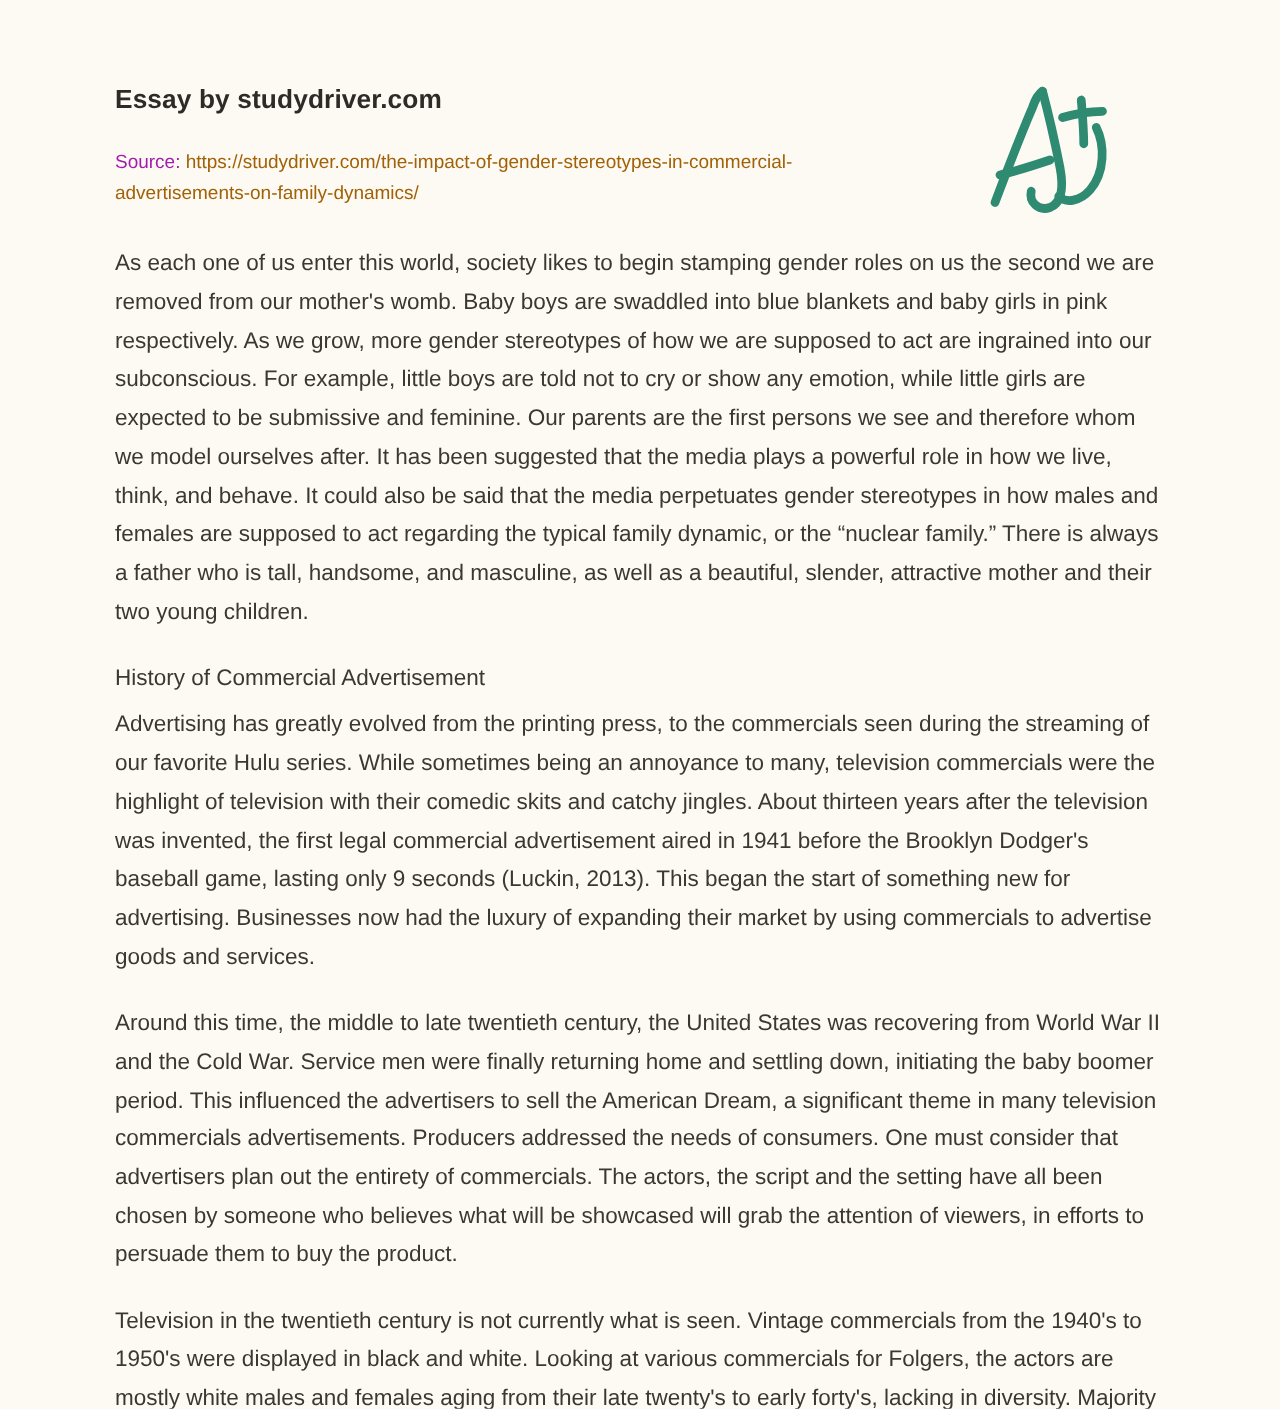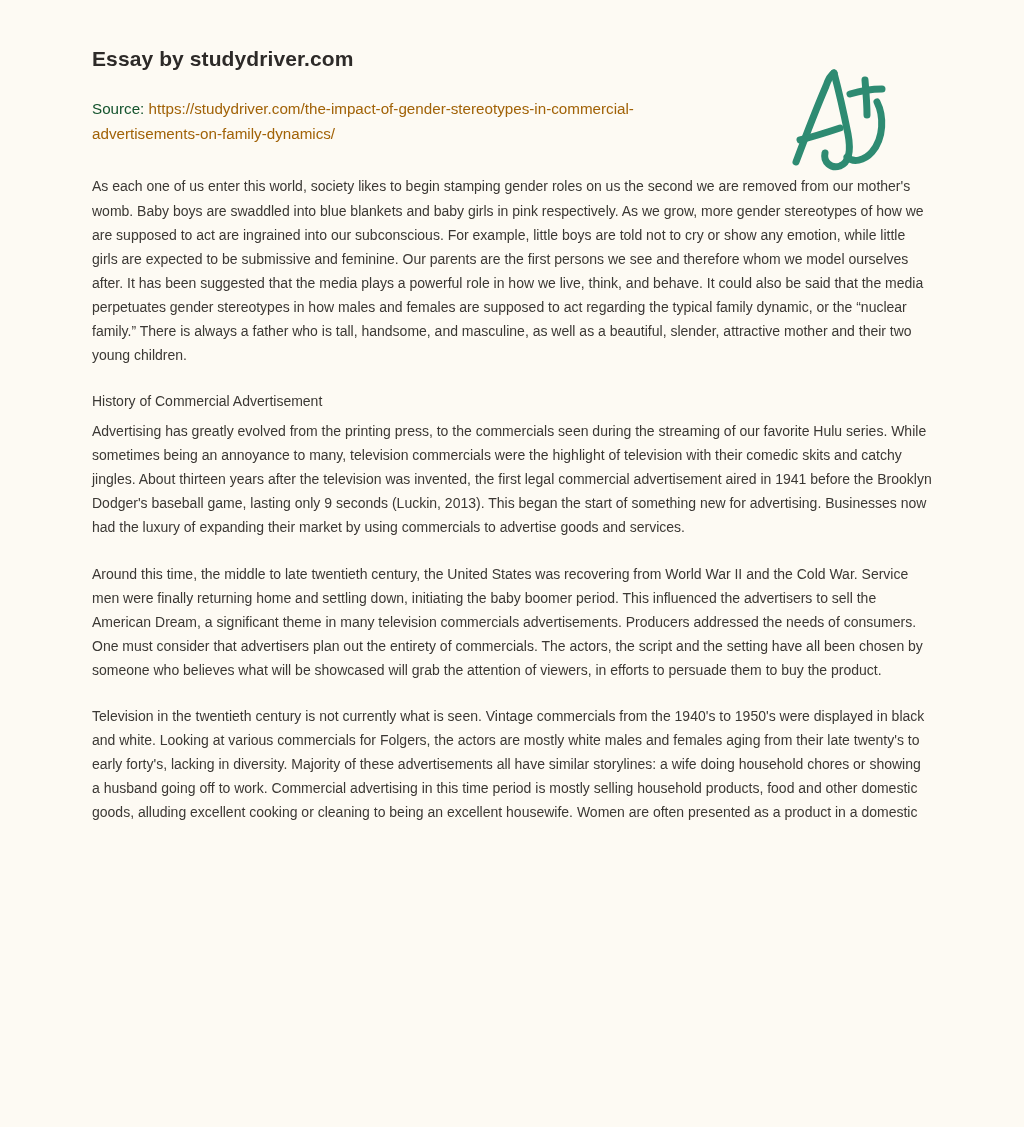--- a/index.html
+++ b/index.html
@@ -19,21 +19,21 @@
     width: 1024px;
     height: 1127px;
     box-sizing: border-box;
     padding: 0 92px 0 92px;
     background: #fdfaf3;
   }
 
   
   .header {
     position: relative;
-    padding-top: 46px;
+    padding-top: 67px;
   }
 
   .byline {
     font-size: 21px;
     font-weight: 700;
     color: #2d2a28;
     letter-spacing: 0.1px;
     line-height: 1.2;
     margin: 0;
   }
@@ -41,21 +41,21 @@
   .source-line {
     margin: 26px 0 0 0;
     font-size: 15.2px;
     line-height: 1.62;
     color: #6d6a66;
     max-width: 600px;
     word-break: break-word;
   }
 
   .source-label {
-    color: #14532d;
+    color: #a21caf;
   }
 
   .source-url {
     color: #a16207;
     text-decoration: none;
   }
 
   
   .logo {
     position: absolute;
@@ -83,21 +83,21 @@
   }
 
   
   .article-body {
     padding-top: 28px;
     max-width: 845px;
   }
 
   .article-body p {
     margin: 0 0 22px 0;
-    font-size: 14px;
+    font-size: 18px;
     line-height: 1.72;
     color: #3b3834;
   }
 
   .article-body p.section-heading {
     margin-bottom: 6px;
   }
 </style>
 </head>
 <body>

